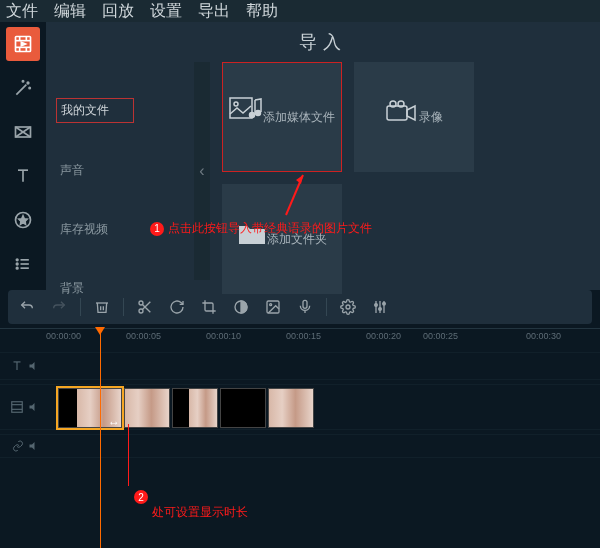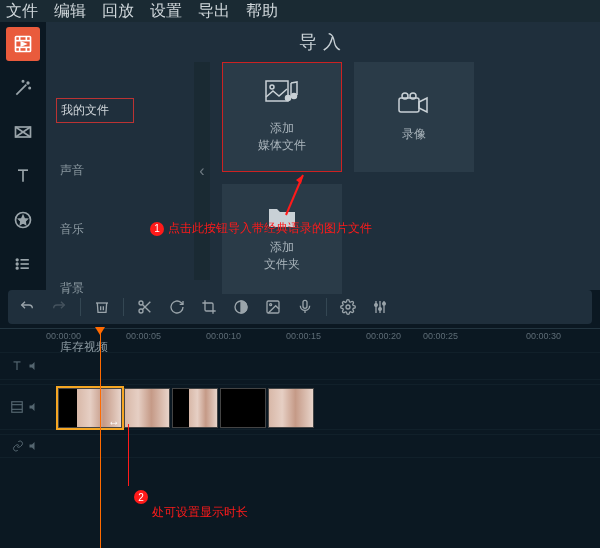--- a/index.html
+++ b/index.html
@@ -10,21 +10,21 @@
   .left-tools { width: 46px; background: #0b1822; display: flex; flex-direction: column; align-items: center; }
   .tool { width: 34px; height: 34px; margin: 5px 0; display:flex; align-items:center; justify-content:center; color:#9aa4aa; cursor:pointer; border-radius:3px;}
   .tool.active { background:#e95b3c; color:#fff; }
   .content { flex: 1; background: #1f2f3c; position: relative; }
   .title { text-align:center; color:#c9d1d6; font-size:18px; padding:8px 0 4px; letter-spacing:6px; }
   .sidebar2 { position:absolute; left:10px; top:40px; width:78px; }
   .sidebar2 .item { color:#8b99a1; font-size:12px; padding:3px 4px; cursor:pointer;margin-top:36px; }
   .sidebar2 .item.sel { border:1px solid #b33; color:#d0d6da; }
   .collapse { position:absolute; left:148px; top:40px; width:16px; bottom:10px; background:#1a2a33; display:flex; align-items:center; justify-content:center; color:#6e7a82; cursor:pointer;}
   .tiles { position:absolute; left:176px; top:40px; display:grid; grid-template-columns: 120px 120px; grid-template-rows: 110px 110px; gap:12px; }
-  .tile { background:#2a3b48; display:flex; flex-direction:column; align-items:center; justify-content:center; color:#aab5bc; font-size:12px; cursor:pointer; position:relative;}
+  .tile { background:#2a3b48; display:flex; flex-direction:row; align-items:center; justify-content:center; color:#aab5bc; font-size:12px; cursor:pointer; position:relative;}
   .tile.hl { border:1px solid #c22; }
   .tile .ic { margin-bottom:10px; color:#c9d1d6; }
   .callout1 { position:absolute; left:104px; top:198px; font-size:12px; color:#ff1a1a; display:flex; align-items:center; }
   .badge { width:14px; height:14px; border-radius:50%; background:#ff1a1a; color:#fff; font-size:10px; display:inline-flex; align-items:center; justify-content:center; margin-right:4px;}
   .arrow1 { position:absolute; left:232px; top:148px; width:30px; height:50px; pointer-events:none;}
   .toolbar { height:34px; margin: 0 8px; background:#1f2f3c; border-radius:4px; display:flex; align-items:center; padding:0 6px; gap:6px; }
   .tbtn { width:26px; height:24px; display:flex; align-items:center; justify-content:center; color:#9aa4aa; cursor:pointer;}
   .tsep { width:1px; height:18px; background:#344753; margin:0 2px;}
   .timeline { margin-top:4px; position:relative; height:220px; }
   .ruler { height:20px; position:relative; border-top:1px solid #233540; }
@@ -107,23 +107,22 @@
         </svg>
     </div>
   </div>
 
   <div class="content">
     <div class="title">导入</div>
 
     <div class="sidebar2">
       <div class="item sel">我的文件</div>
       <div class="item">声音</div>
-      <div class="item">音乐</div>
+      <div class="item">库存视频</div>
       <div class="item">背景</div>
-      <div class="item">库存视频</div>
     </div>
 
     <div class="collapse">‹</div>
 
     <div class="tiles">
       <div class="tile hl">
         <div class="ic">
           <svg width="34" height="30" viewBox="0 0 34 30" fill="none" stroke="currentColor" stroke-width="1.5">
               <rect x="1" y="1" width="22" height="20"></rect>
               <circle cx="7" cy="7" r="2"></circle>

